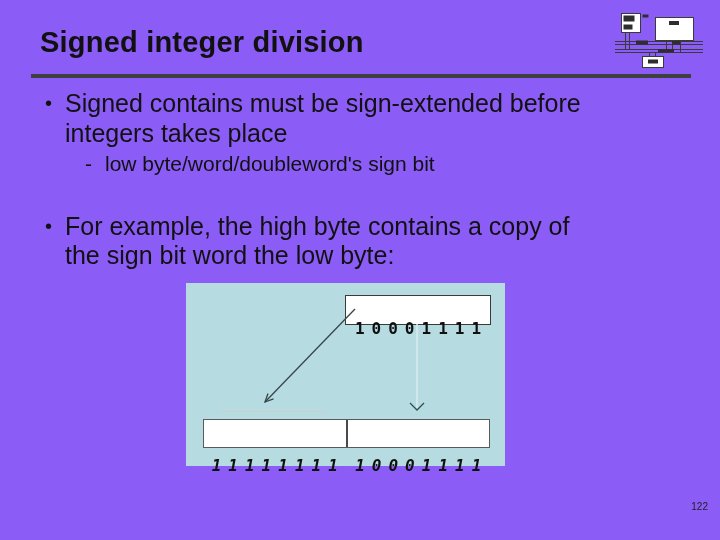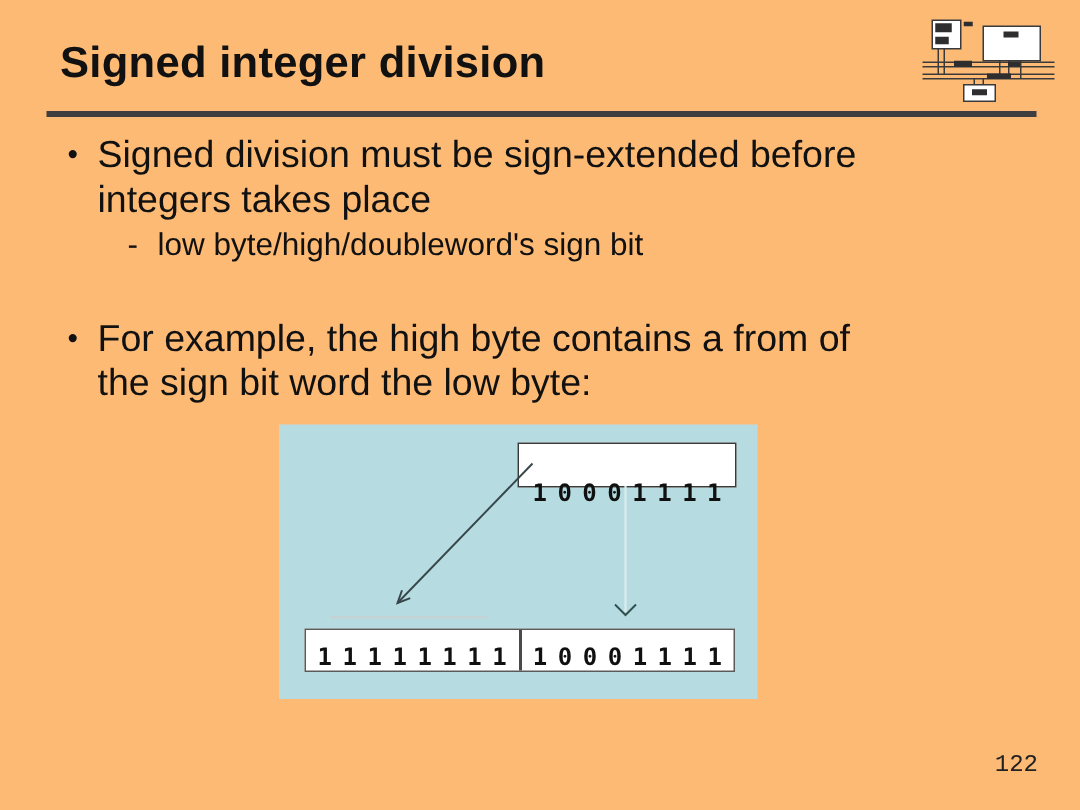--- a/index.html
+++ b/index.html
@@ -1,17 +1,17 @@
 <!DOCTYPE html>
 <html><head>
 <meta charset="utf-8">
 <style>
   html,body{margin:0;padding:0;background:#888;}
   .slide{
-    position:relative; width:720px; height:540px; background:#fdba74;
+    position:relative; width:720px; height:540px; background:#8b5cf6;
     overflow:hidden; font-family:"Liberation Sans", sans-serif; color:#111;
   }
   .title{
     position:absolute; left:40px; top:26px;
     font-size:29px; font-weight:bold; letter-spacing:0.2px; color:#111;
   }
   .logo{ position:absolute; left:614px; top:10px; }
   .rule{
     position:absolute; left:31px; top:74px; width:660px; height:4px;
     background:#3f3f3f;
@@ -31,31 +31,31 @@
   }
   .dbox-top{
     position:absolute; left:159px; top:12px; width:144px; height:28px;
     background:#ffffff; border:1px solid #3a3a3a;
     display:flex; align-items:center; justify-content:center;
   }
   .drow{
     position:absolute; left:17px; top:136px; width:285px; height:27px;
     background:#ffffff; border:1px solid #5a5a5a; display:flex;
   }
-  .dcell{ flex:1; display:flex; align-items:flex-end; justify-content:center; }
+  .dcell{ flex:1; display:flex; align-items:flex-start; justify-content:center;font-style:italic; }
   .dcell.left{ border-right:2px solid #4a4a4a; }
   .dbin{
     font-family:"DejaVu Sans Mono", monospace; font-weight:bold;
     font-size:16px; letter-spacing:7px; text-indent:7px; color:#101010;
     white-space:nowrap;
     margin-top:36px;
   }
   .arrows{ position:absolute; left:0; top:0; pointer-events:none; }
   .pagenum{
-    position:absolute; top:501px; right:28px; font-size:16px; color:#222;font-family:Liberation Mono, monospace;
+    position:absolute; top:501px; right:12px; font-size:10px; color:#222;
   }
 </style>
 </head>
 <body>
 
 <div class="slide">
 
   <div class="title">Signed integer division</div>
 
   <svg class="logo" width="90" height="60" viewBox="0 0 90 60">
@@ -85,36 +85,36 @@
       <rect x="58" y="31" width="8" height="3.5"></rect>
       <rect x="34" y="49.5" width="10" height="4"></rect>
     </g>
   </svg>
 
   <div class="rule"></div>
 
   <div class="bullet b1">
     <span class="marker">•</span>
     <span class="btext">
-      <span class="bl">Signed division must be sign-extended before</span>
+      <span class="bl">Signed contains must be sign-extended before</span>
       <span class="bl">integers takes place</span>
     </span>
   </div>
 
   <div class="bullet sub1">
     <span class="marker">-</span>
     <span class="btext">
-      <span class="bl">low byte/high/doubleword's sign bit</span>
+      <span class="bl">low byte/word/doubleword's sign bit</span>
     </span>
   </div>
 
   <div class="bullet b2">
     <span class="marker">•</span>
     <span class="btext">
-      <span class="bl">For example, the high byte contains a from of</span>
+      <span class="bl">For example, the high byte contains a copy of</span>
       <span class="bl">the sign bit word the low byte:</span>
     </span>
   </div>
 
   <div class="diagram">
 
     <div class="dbox-top">
       <span class="dbin">10001111</span>
     </div>
 

